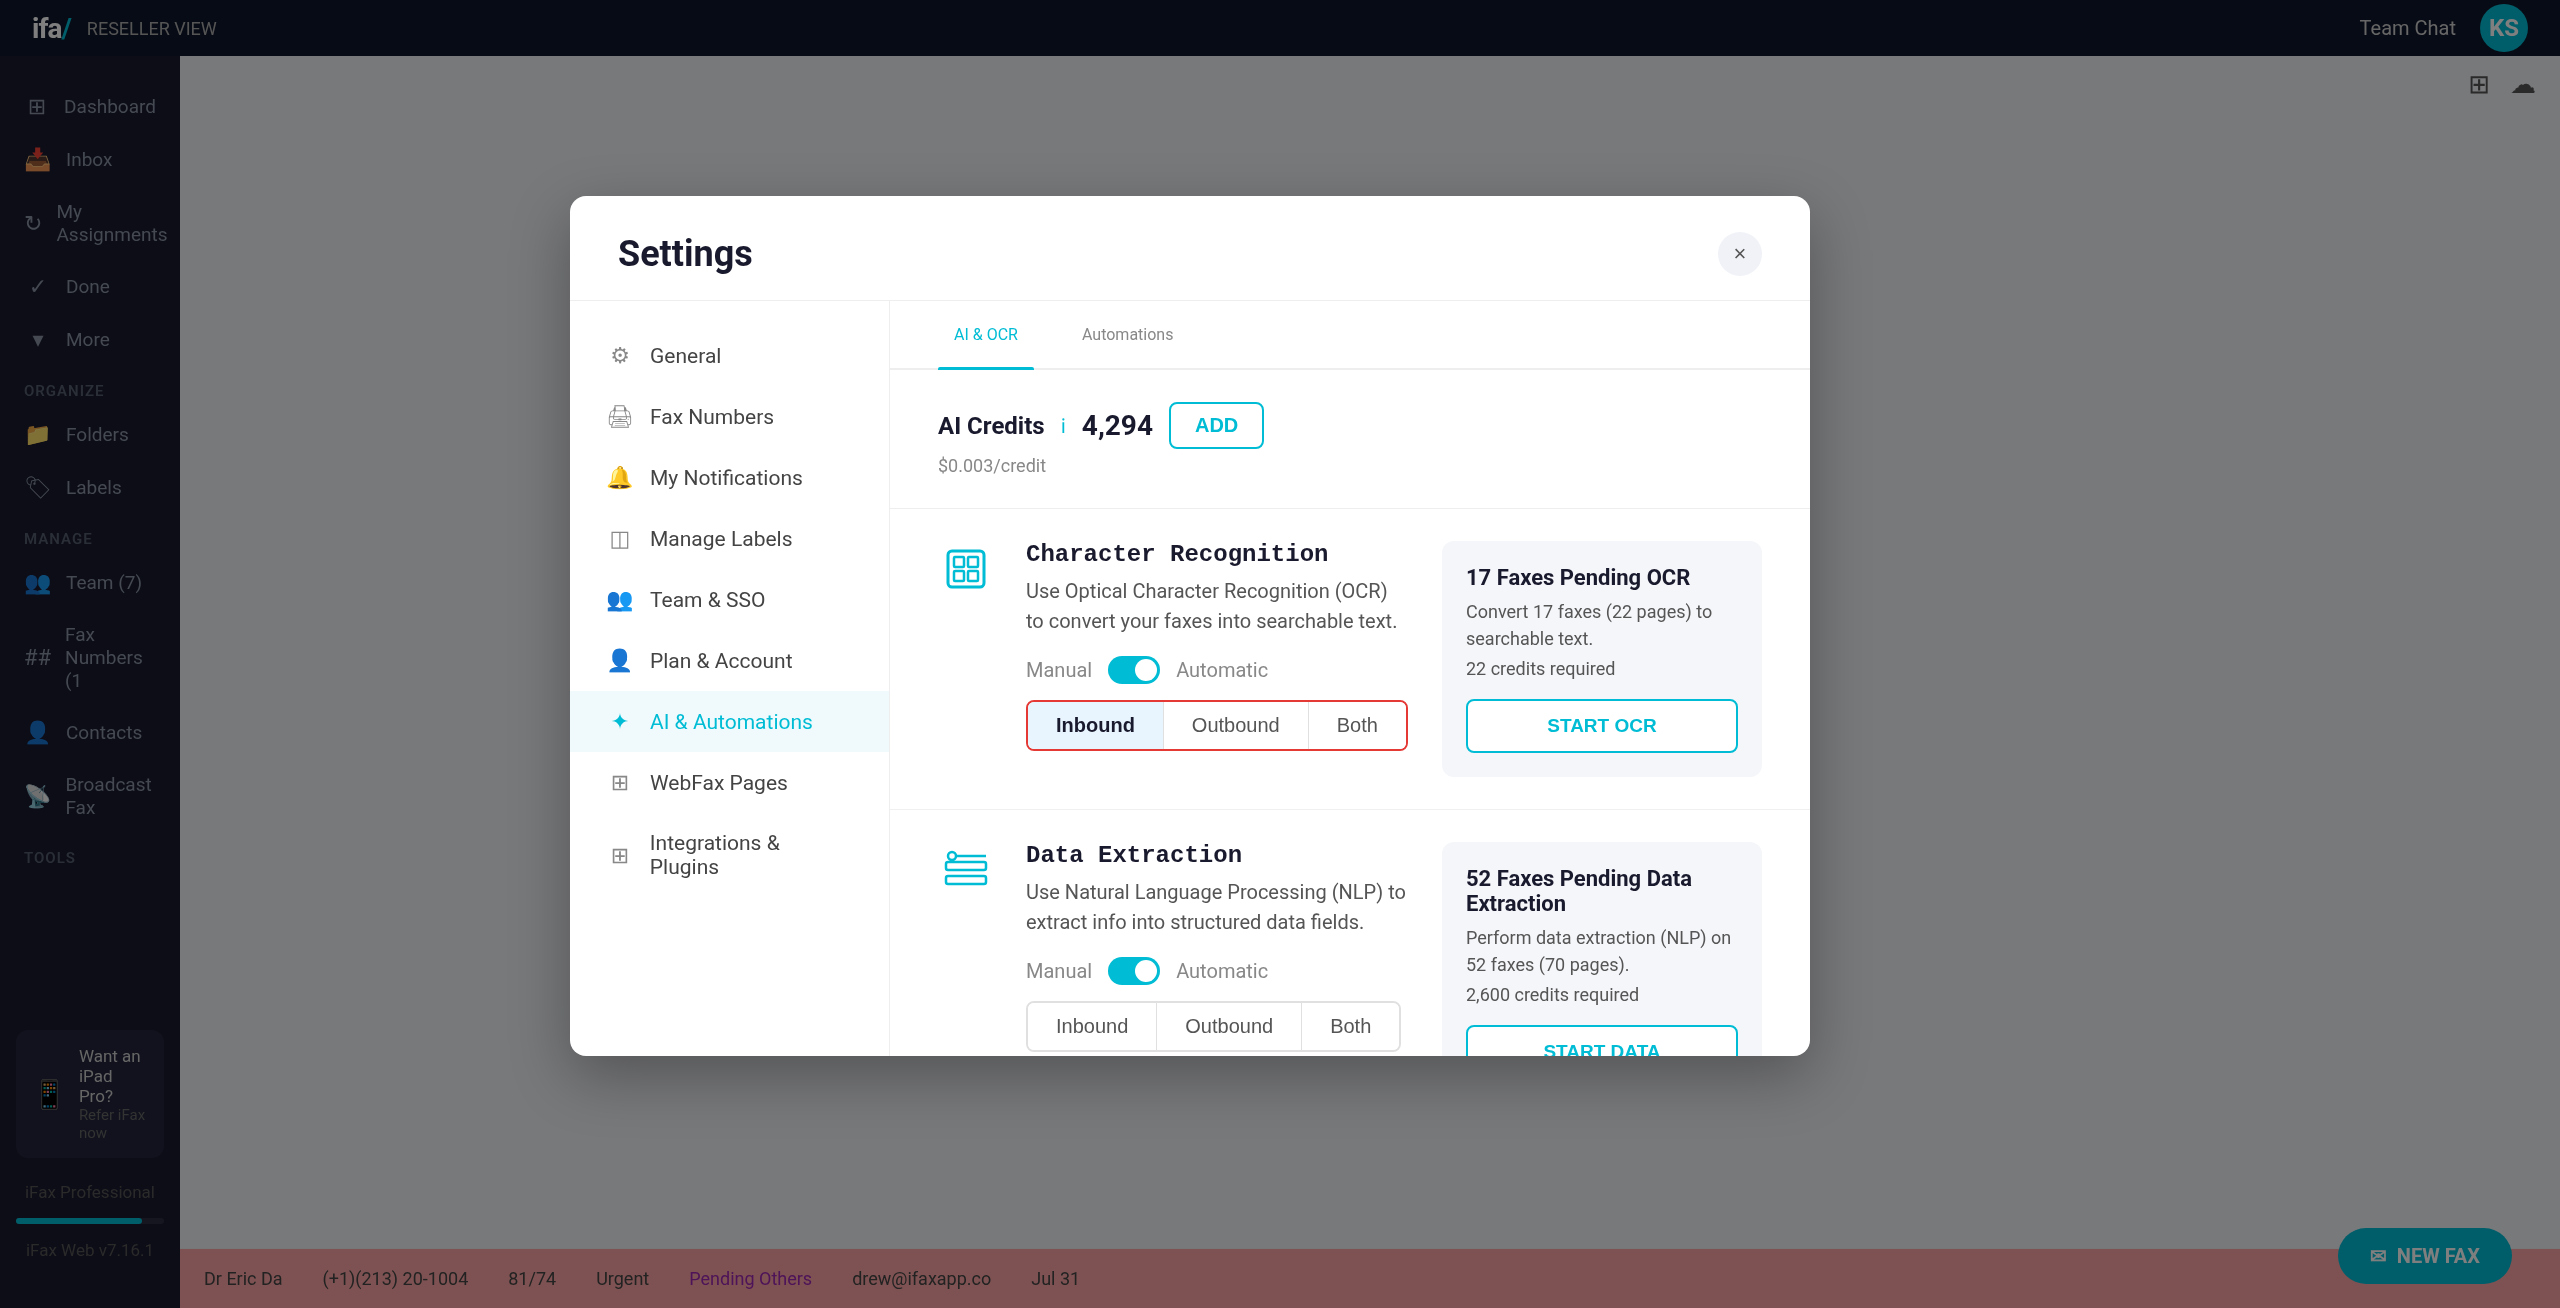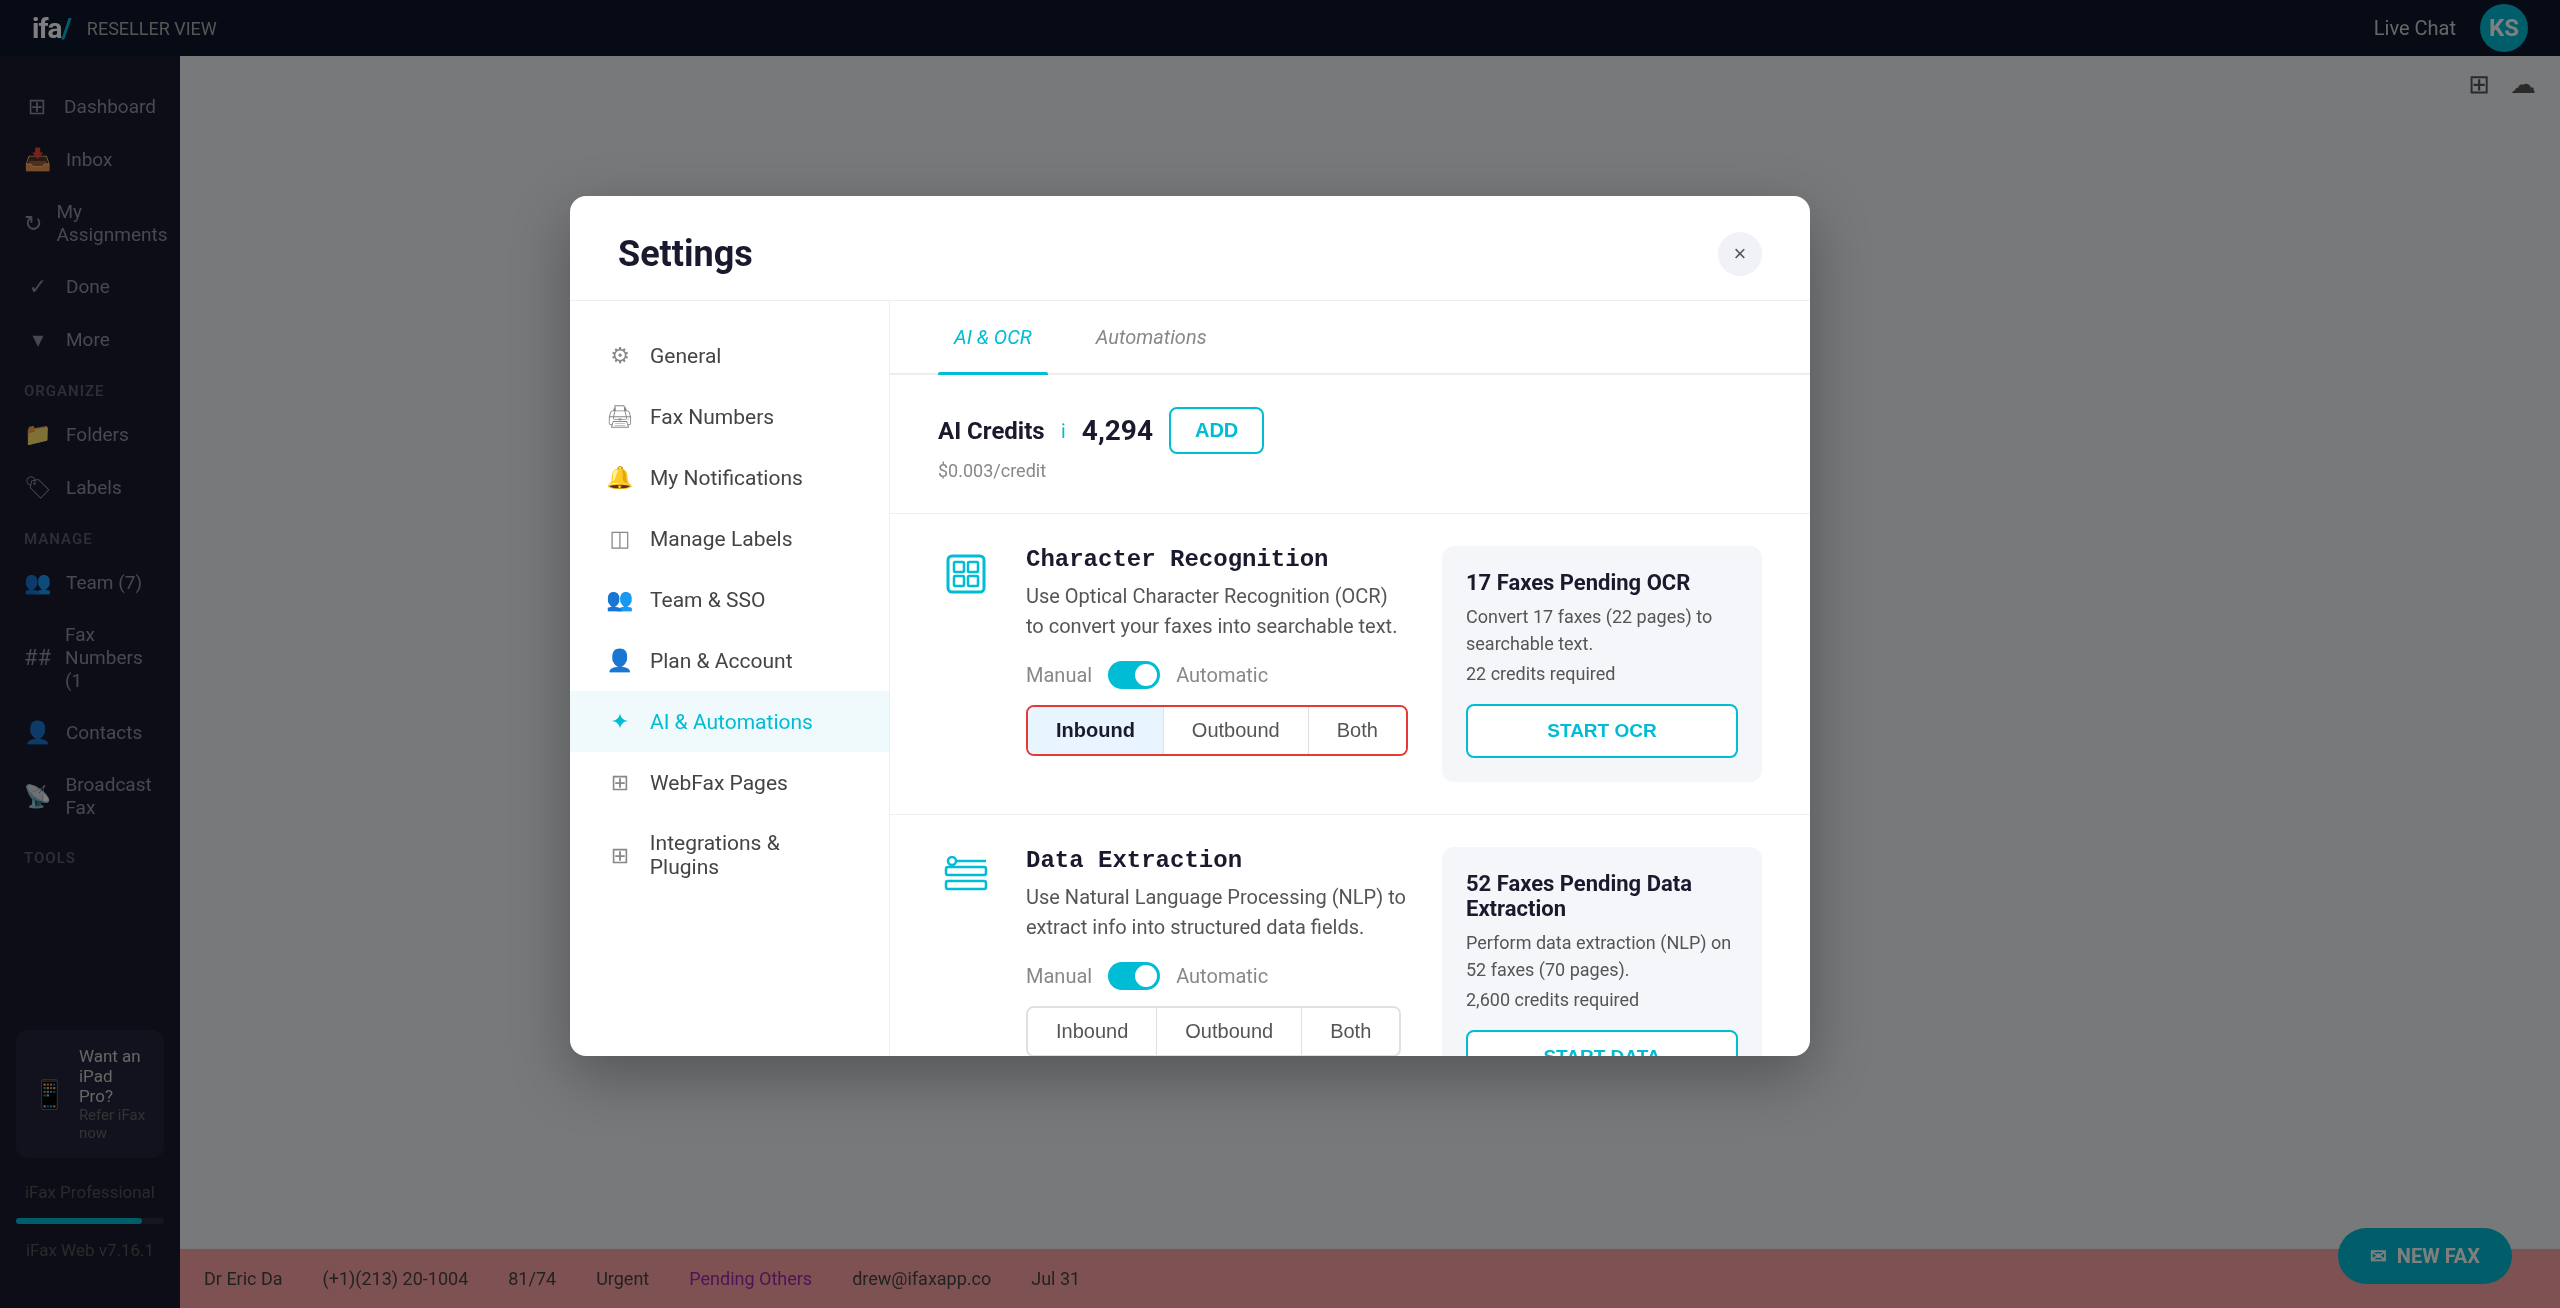--- a/index.html
+++ b/index.html
@@ -275,26 +275,25 @@
 
     
     .settings-tabs {
       display: flex;
       border-bottom: 2px solid #eee;
       padding: 0 48px;
     }
 
     .tab-item {
       padding: 24px 16px;
-      font-size: 20px;
+      font-size: 16px;
       color: #888;
       cursor: pointer;
       position: relative;
       margin-right: 32px;
-      font-style: italic;
     }
 
     .tab-item.active {
       color: #00bcd4;
     }
 
     .tab-item.active::after {
       content: '';
       position: absolute;
       bottom: -2px;
@@ -558,21 +557,21 @@
 <body>
 
 <div class="app-bg">
 
   <div class="top-bar">
     <span class="top-bar-logo">
       ifa<span>/</span>
     </span>
     <span class="reseller-badge">RESELLER VIEW</span>
     <div class="top-bar-right">
-      <span class="live-chat-btn">Live Chat</span>
+      <span class="live-chat-btn">Team Chat</span>
       <div class="avatar">KS</div>
     </div>
   </div>
 
   <div class="sidebar">
     <div class="sidebar-item">
       <span class="icon">⊞</span>
       <span>Dashboard</span>
     </div>
     <div class="sidebar-item">

